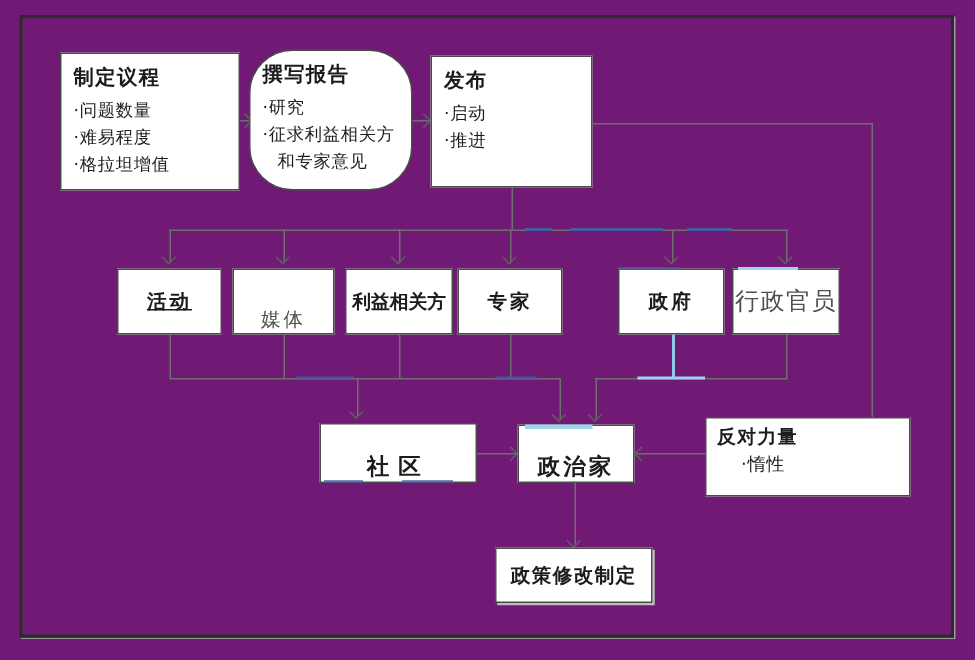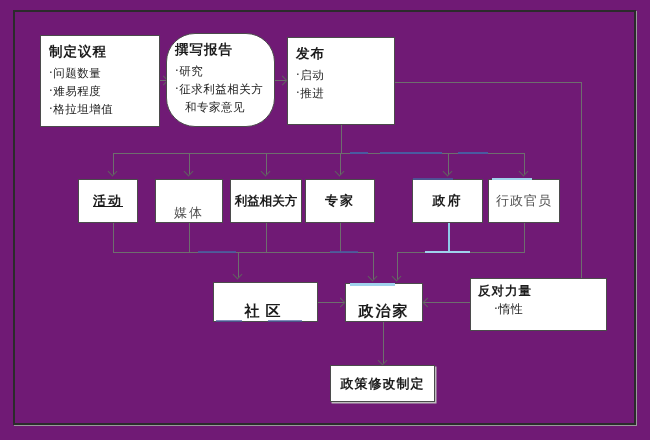--- a/index.html
+++ b/index.html
@@ -77,36 +77,36 @@
   <div class="chev down" style="left:185px;top:168px;"></div>
   <div class="line v" style="left:266px;top:153px;height:22px;"></div>
   <div class="chev down" style="left:262px;top:168px;"></div>
   <div class="line v" style="left:340px;top:153px;height:22px;"></div>
   <div class="chev down" style="left:336px;top:168px;"></div>
   <div class="line v" style="left:448px;top:153px;height:22px;"></div>
   <div class="chev down" style="left:444px;top:168px;"></div>
   <div class="line v" style="left:524px;top:153px;height:22px;"></div>
   <div class="chev down" style="left:520px;top:168px;"></div>
 
-  <div class="box label-box" style="left:78px;top:179px;width:60px;height:44px;text-decoration:underline;">
+  <div class="box label-box" style="left:78px;top:179px;width:70px;height:44px;text-decoration:underline;">
     <span>活动</span>
   </div>
   <div class="box label-box light" style="left:155px;top:179px;width:68px;height:44px;align-items:flex-end;">
     <span>媒体</span>
   </div>
   <div class="box label-box" style="left:230px;top:179px;width:72px;height:44px;font-size:12.5px;letter-spacing:0;">
     <span>利益相关方</span>
   </div>
   <div class="box label-box" style="left:305px;top:179px;width:70px;height:44px;">
     <span>专家</span>
   </div>
   <div class="box label-box" style="left:412px;top:179px;width:71px;height:44px;">
     <span>政府</span>
   </div>
-  <div class="box label-box light" style="left:488px;top:179px;width:72px;height:44px;font-size:13px;letter-spacing:1px;">
+  <div class="box label-box light" style="left:488px;top:179px;width:72px;height:44px;font-size:16px;letter-spacing:1px;">
     <span>行政官员</span>
   </div>
   <div class="acc" style="left:413px;top:178px;width:40px;opacity:.8;"></div>
   <div class="accl" style="left:492px;top:178px;width:40px;"></div>
 
   <div class="line v" style="left:113px;top:223px;height:29px;"></div>
   <div class="line v" style="left:189px;top:223px;height:29px;"></div>
   <div class="line v" style="left:266px;top:223px;height:29px;"></div>
   <div class="line v" style="left:340px;top:223px;height:29px;"></div>
   <div class="line v" style="left:448px;top:223px;height:29px;width:2px;background:#8ec9e9;"></div>

